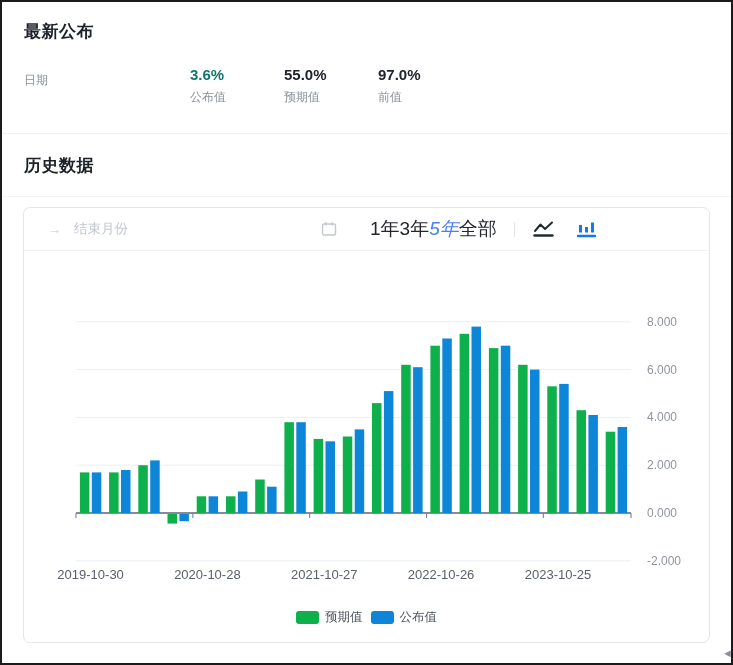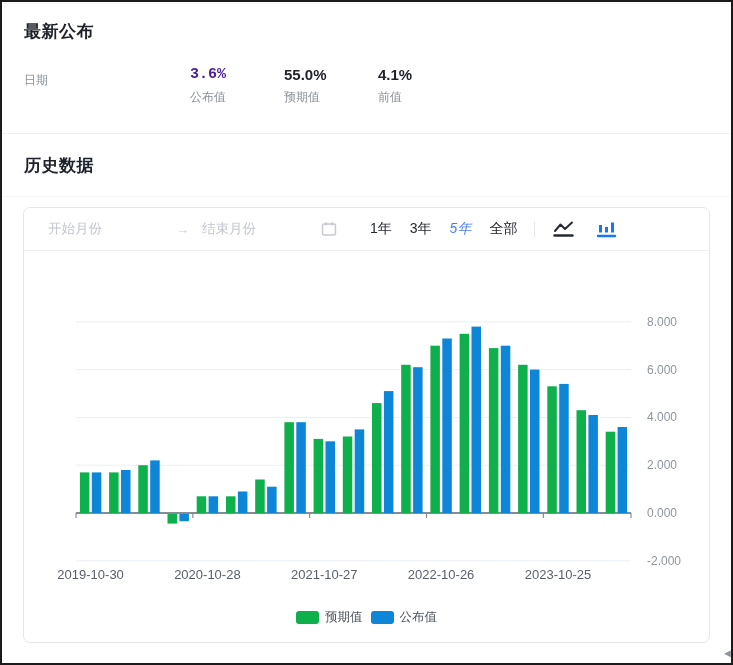--- a/index.html
+++ b/index.html
@@ -7,37 +7,37 @@
     position:relative;width:733px;height:665px;box-sizing:border-box;
     border:2px solid #1b1b1d;background:#fff;overflow:hidden;
     font-family:"Liberation Sans","DejaVu Sans",sans-serif;color:#1d2129;
   }
   h2.sec-title{margin:0;font-size:17px;font-weight:700;color:#1d2129;letter-spacing:.5px;padding-left:22px;}
   .latest-title{padding:18px 22px 0;}
   .stats{display:flex;margin:23px 22px 0;}
   .stat{width:94px;}
   .stat-date{width:166px;}
   .stat-value{font-size:15px;font-weight:700;color:#20242b;}
-  .stat-value.green{color:#4c1d95;font-family:Liberation Mono, monospace;}
+  .stat-value.green{color:#0f766e;}
   .stat-label{margin-top:6px;font-size:12px;color:#8a9099;}
   .divider{height:1px;background:#f0f1f4;margin-top:27px;}
   .divider.faint{background:#f3f4f6;margin-top:19px;}
   .history-title{padding:20px 22px 0;}
   .card{
     margin:10px 21px 0;height:436px;box-sizing:border-box;
     border:1px solid #e5e6eb;border-radius:7px;background:#fff;
   }
   .toolbar{height:42px;display:flex;align-items:center;padding:0 24px;border-bottom:1px solid #f0f1f3;}
   .picker{display:flex;align-items:center;width:289px;cursor:pointer;}
   .ph{color:#c2c6ce;font-size:13.5px;}
   .ph.start{width:128px;}
   .range-arrow{color:#c8ccd3;font-size:13px;width:26px;}
   .ph.end{width:100px;}
   .cal{margin-left:auto;display:flex;}
-  .tabs{display:flex;margin-left:33px;gap:18px;font-size:14px;color:#23262d;}
+  .tabs{display:flex;margin-left:33px;font-size:19px;color:#23262d;}
   .tab{cursor:pointer;white-space:nowrap;}
   .tab.active{color:#4a7ef0;font-style:italic;}
   .vsep{width:1px;height:15px;background:#e3e5e9;margin:0 18px 0 17px;}
   .charticons{display:flex;gap:22px;align-items:center;}
   .cicon{cursor:pointer;display:flex;}
   .chart{display:block;margin-top:0;}
   .legend{display:flex;justify-content:center;align-items:center;gap:8px;margin-top:6px;font-size:12.5px;color:#4d535c;}
   .litem{display:flex;align-items:center;gap:6px;cursor:pointer;}
   .swatch{width:23px;height:13px;border-radius:3px;display:inline-block;}
   .corner{position:absolute;right:-2px;bottom:4px;font-size:11px;color:#8c9299;}
@@ -55,36 +55,35 @@
     </div>
     <div class="stat">
       <div class="stat-value green">3.6%</div>
       <div class="stat-label">公布值</div>
     </div>
     <div class="stat">
       <div class="stat-value">55.0%</div>
       <div class="stat-label">预期值</div>
     </div>
     <div class="stat">
-      <div class="stat-value">4.1%</div>
+      <div class="stat-value">97.0%</div>
       <div class="stat-label">前值</div>
     </div>
   </div>
 
   <div class="divider"></div>
 
   <h2 class="sec-title history-title">历史数据</h2>
 
   <div class="divider faint"></div>
 
   <div class="card">
 
     <div class="toolbar">
       <div class="picker">
-        <span class="ph start">开始月份</span>
         <span class="range-arrow">→</span>
         <span class="ph end">结束月份</span>
         <span class="cal">
           <svg width="16" height="16" viewBox="0 0 16 16">
             <rect x="1.5" y="3" width="13" height="11" rx="1.5" fill="none" stroke="#c3c7cf" stroke-width="1.4"></rect>
             <line x1="5" y1="1.2" x2="5" y2="4.6" stroke="#c3c7cf" stroke-width="1.4"></line>
             <line x1="11" y1="1.2" x2="11" y2="4.6" stroke="#c3c7cf" stroke-width="1.4"></line>
           </svg>
         </span>
       </div>

